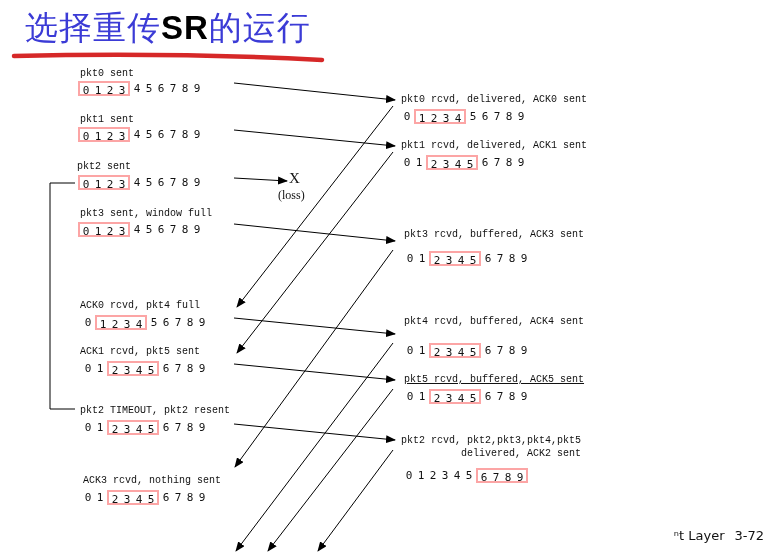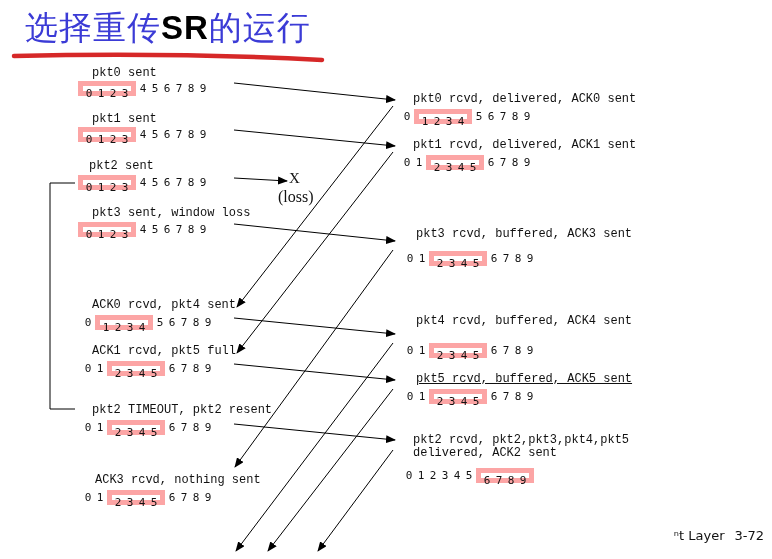--- a/index.html
+++ b/index.html
@@ -1,23 +1,23 @@
 <!DOCTYPE html>
 <html><head>
 <meta charset="utf-8">
 <style>
   html, body { margin: 0; padding: 0; background: #ffffff; }
   body { width: 772px; height: 559px; position: relative; overflow: hidden; font-family: "Liberation Sans", sans-serif; }
   .title { position: absolute; left: 25px; top: 6px; font-size: 33px; color: #3b3bd6; letter-spacing: 1px; font-family: "DejaVu Sans", sans-serif; white-space: nowrap; }
   .title .sr { color: #000000; font-weight: bold; font-family: "Liberation Sans", sans-serif; }
-  .mono { position: absolute; font-family: "Liberation Mono", "DejaVu Sans Mono", monospace; font-size: 12px; color: #111; white-space: pre; line-height: 13px; margin-left: 12px; }
+  .mono { position: absolute; font-family: "Liberation Mono", "DejaVu Sans Mono", monospace; font-size: 10px; color: #111; white-space: pre; line-height: 13px; }
   .seq { position: absolute; font-family: "DejaVu Sans Mono", monospace; font-size: 11px; color: #111; white-space: nowrap; height: 15px; line-height: 15px; }
   .seq span.n { display: inline-block; width: 12px; text-align: center; }
-  .seq .box { display: inline-block; border: 5px solid #fca5a5; height: 15px; line-height: 15px; margin: 0 1px; box-sizing: border-box; vertical-align: top; }
-  .loss { position: absolute; font-family: "Liberation Serif", serif; font-size: 16px; color: #111; }
+  .seq .box { display: inline-block; border: 2px solid #fca5a5; height: 15px; line-height: 15px; margin: 0 1px; box-sizing: border-box; vertical-align: top; }
+  .loss { position: absolute; font-family: "Liberation Serif", serif; font-size: 12px; color: #111; }
   .footer { position: absolute; right: 8px; top: 528px; font-family: "DejaVu Sans", sans-serif; font-size: 13px; color: #111; white-space: nowrap; }
   .footer .page { margin-left: 10px; }
   svg.lines { position: absolute; left: 0; top: 0; }
 </style>
 </head>
 <body>
 
 <div class="title">
   <span>选择重传</span><span class="sr">SR</span><span>的运行</span>
 </div>
@@ -54,27 +54,27 @@
 
 <div class="mono" style="left:80px;top:67px;">pkt0 sent</div>
 <div class="seq" style="left:77px;top:81px;"><span class="box"><span class="n">0</span><span class="n">1</span><span class="n">2</span><span class="n">3</span></span><span class="n">4</span><span class="n">5</span><span class="n">6</span><span class="n">7</span><span class="n">8</span><span class="n">9</span></div>
 
 <div class="mono" style="left:80px;top:113px;">pkt1 sent</div>
 <div class="seq" style="left:77px;top:127px;"><span class="box"><span class="n">0</span><span class="n">1</span><span class="n">2</span><span class="n">3</span></span><span class="n">4</span><span class="n">5</span><span class="n">6</span><span class="n">7</span><span class="n">8</span><span class="n">9</span></div>
 
 <div class="mono" style="left:77px;top:160px;">pkt2 sent</div>
 <div class="seq" style="left:77px;top:175px;"><span class="box"><span class="n">0</span><span class="n">1</span><span class="n">2</span><span class="n">3</span></span><span class="n">4</span><span class="n">5</span><span class="n">6</span><span class="n">7</span><span class="n">8</span><span class="n">9</span></div>
 
-<div class="mono" style="left:80px;top:207px;">pkt3 sent, window loss</div>
+<div class="mono" style="left:80px;top:207px;">pkt3 sent, window full</div>
 <div class="seq" style="left:77px;top:222px;"><span class="box"><span class="n">0</span><span class="n">1</span><span class="n">2</span><span class="n">3</span></span><span class="n">4</span><span class="n">5</span><span class="n">6</span><span class="n">7</span><span class="n">8</span><span class="n">9</span></div>
 
-<div class="mono" style="left:80px;top:299px;">ACK0 rcvd, pkt4 sent</div>
+<div class="mono" style="left:80px;top:299px;">ACK0 rcvd, pkt4 full</div>
 <div class="seq" style="left:82px;top:315px;"><span class="n">0</span><span class="box"><span class="n">1</span><span class="n">2</span><span class="n">3</span><span class="n">4</span></span><span class="n">5</span><span class="n">6</span><span class="n">7</span><span class="n">8</span><span class="n">9</span></div>
 
-<div class="mono" style="left:80px;top:345px;">ACK1 rcvd, pkt5 full</div>
+<div class="mono" style="left:80px;top:345px;">ACK1 rcvd, pkt5 sent</div>
 <div class="seq" style="left:82px;top:361px;"><span class="n">0</span><span class="n">1</span><span class="box"><span class="n">2</span><span class="n">3</span><span class="n">4</span><span class="n">5</span></span><span class="n">6</span><span class="n">7</span><span class="n">8</span><span class="n">9</span></div>
 
 <div class="mono" style="left:80px;top:404px;">pkt2 TIMEOUT, pkt2 resent</div>
 <div class="seq" style="left:82px;top:420px;"><span class="n">0</span><span class="n">1</span><span class="box"><span class="n">2</span><span class="n">3</span><span class="n">4</span><span class="n">5</span></span><span class="n">6</span><span class="n">7</span><span class="n">8</span><span class="n">9</span></div>
 
 <div class="mono" style="left:83px;top:474px;">ACK3 rcvd, nothing sent</div>
 <div class="seq" style="left:82px;top:490px;"><span class="n">0</span><span class="n">1</span><span class="box"><span class="n">2</span><span class="n">3</span><span class="n">4</span><span class="n">5</span></span><span class="n">6</span><span class="n">7</span><span class="n">8</span><span class="n">9</span></div>
 
 <div class="mono" style="left:401px;top:93px;">pkt0 rcvd, delivered, ACK0 sent</div>
 <div class="seq" style="left:401px;top:109px;"><span class="n">0</span><span class="box"><span class="n">1</span><span class="n">2</span><span class="n">3</span><span class="n">4</span></span><span class="n">5</span><span class="n">6</span><span class="n">7</span><span class="n">8</span><span class="n">9</span></div>
@@ -84,19 +84,19 @@
 
 <div class="mono" style="left:404px;top:228px;">pkt3 rcvd, buffered, ACK3 sent</div>
 <div class="seq" style="left:404px;top:251px;"><span class="n">0</span><span class="n">1</span><span class="box"><span class="n">2</span><span class="n">3</span><span class="n">4</span><span class="n">5</span></span><span class="n">6</span><span class="n">7</span><span class="n">8</span><span class="n">9</span></div>
 
 <div class="mono" style="left:404px;top:315px;">pkt4 rcvd, buffered, ACK4 sent</div>
 <div class="seq" style="left:404px;top:343px;"><span class="n">0</span><span class="n">1</span><span class="box"><span class="n">2</span><span class="n">3</span><span class="n">4</span><span class="n">5</span></span><span class="n">6</span><span class="n">7</span><span class="n">8</span><span class="n">9</span></div>
 
 <div class="mono" style="left:404px;top:373px;text-decoration:underline;">pkt5 rcvd, buffered, ACK5 sent</div>
 <div class="seq" style="left:404px;top:389px;"><span class="n">0</span><span class="n">1</span><span class="box"><span class="n">2</span><span class="n">3</span><span class="n">4</span><span class="n">5</span></span><span class="n">6</span><span class="n">7</span><span class="n">8</span><span class="n">9</span></div>
 
-<div class="mono" style="left:401px;top:434px;">pkt2 rcvd, pkt2,pkt3,pkt4,pkt5
+<div class="mono" style="left:401px;top:434px;text-align:right;">pkt2 rcvd, pkt2,pkt3,pkt4,pkt5
 delivered, ACK2 sent</div>
 <div class="seq" style="left:403px;top:468px;"><span class="n">0</span><span class="n">1</span><span class="n">2</span><span class="n">3</span><span class="n">4</span><span class="n">5</span><span class="box"><span class="n">6</span><span class="n">7</span><span class="n">8</span><span class="n">9</span></span></div>
 
 <div class="footer">
   <span>ⁿt Layer</span><span class="page">3-72</span>
 </div>
 
 </body></html>

